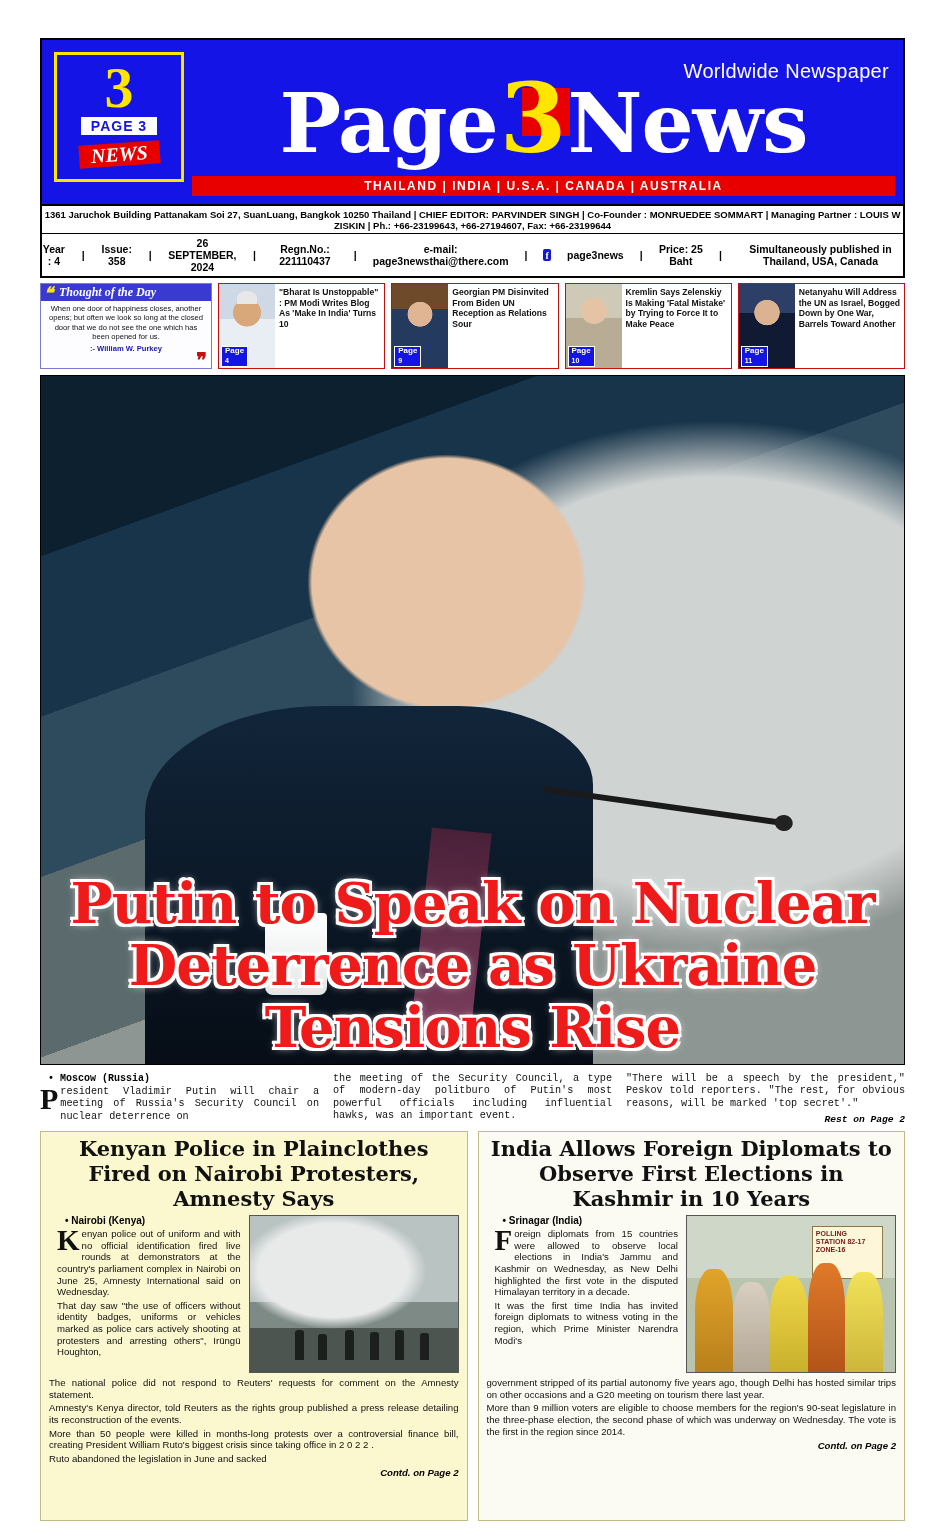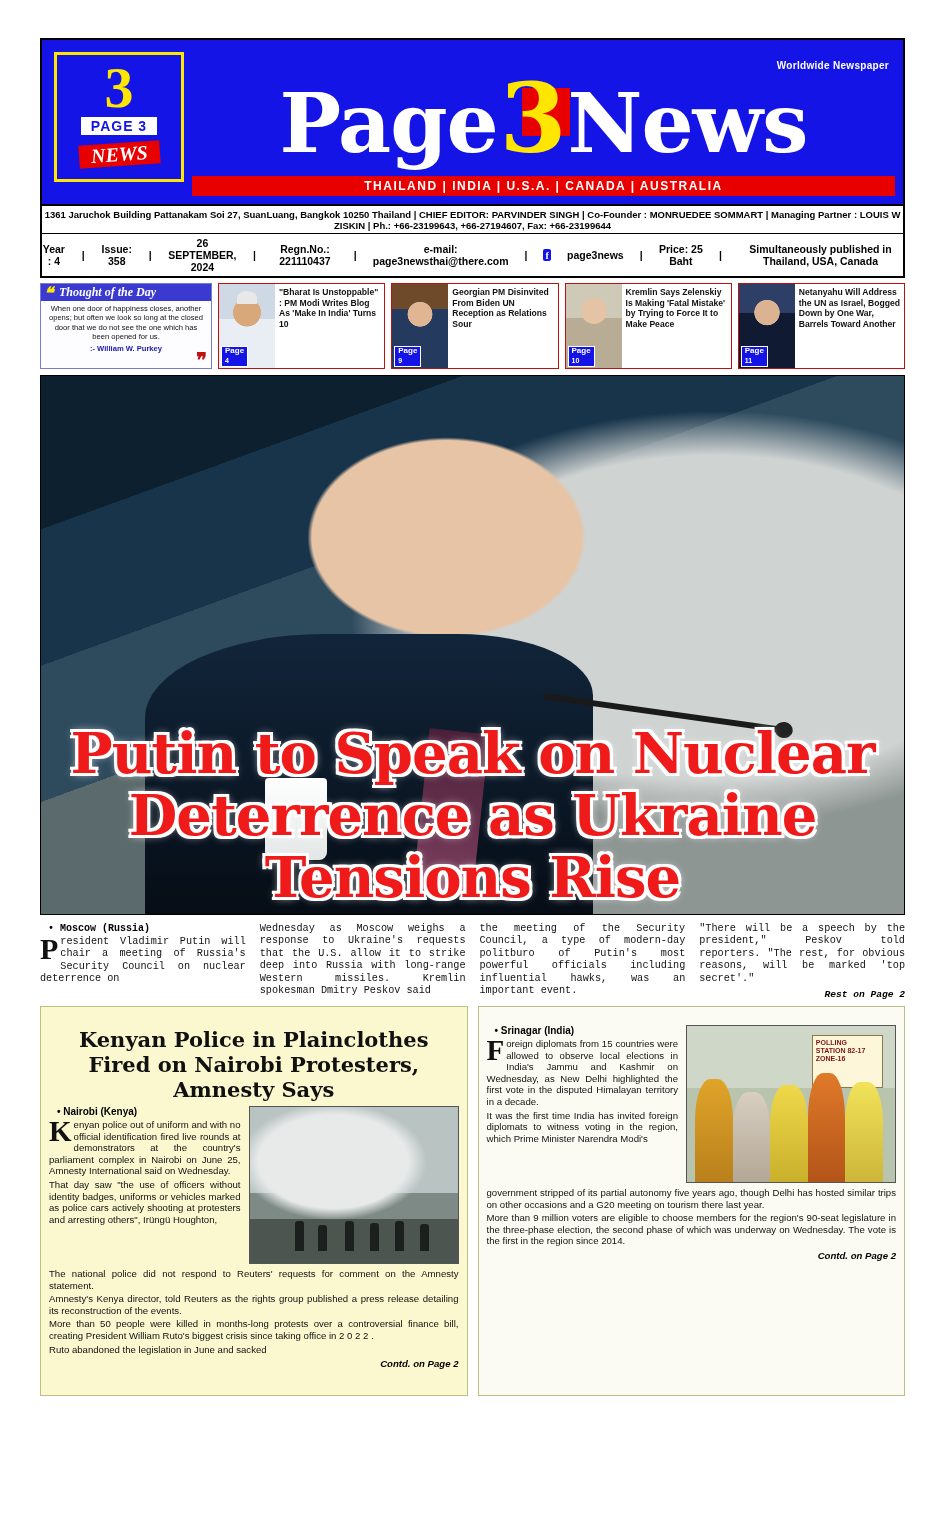--- a/index.html
+++ b/index.html
@@ -19,21 +19,21 @@
   
   .masthead {
     position: relative;
     height: 168px;
     background: #1414e6;
     border: 2px solid #000;
     overflow: hidden;
   }
   .worldwide {
     position: absolute; right: 14px; top: 20px;
-    color: #fff; font-weight: bold; font-size: 10px;
+    color: #fff; font-weight: normal; font-size: 20px;
     letter-spacing: .3px;
   }
   .logo-box {
     position: absolute; left: 12px; top: 12px;
     width: 130px; height: 130px;
     background: #1414e6; border: 3px solid #ffe600;
     text-align: center;
   }
   .logo-3 {
     color: #ffe600; font-family: "Liberation Serif", serif;
@@ -167,21 +167,21 @@
       radial-gradient(circle at 50% 32%, #e5c3a5 0 20%, transparent 21%),
       linear-gradient(#cfc9b8 0 40%, #b8ad94 40% 100%); }
   .f-netan { background:
       radial-gradient(circle at 50% 34%, #dcb392 0 20%, transparent 21%),
       linear-gradient(#2d3f66 0 35%, #101b33 35% 100%); }
 
   
   .lead {
     margin-top: 6px;
     position: relative;
-    height: 540px;
+    height: 690px;
     border: 1px solid #000;
     overflow: hidden;
     background: #0a1a2a;
   }
   .lead-img {
     position:absolute; inset:0;
     background:
       radial-gradient(ellipse 26% 30% at 47% 30%, #e7c4a6 0 60%, rgba(231,196,166,0) 62%),
       radial-gradient(ellipse 60% 55% at 78% 45%, #cfd3d2 0 55%, rgba(207,211,210,0) 70%),
       linear-gradient(160deg, #0c2030 0 18%, #17344a 18% 34%, #2e4b5e 34% 50%, #5b6a6c 50% 68%, #8e9694 68% 100%);
@@ -242,31 +242,31 @@
   }
   .rest-note {
     text-align:right; font-size: 9.6px; font-weight:bold; font-style:italic;
     margin-top: 4px;
   }
 
   
   .bottom {
     display:flex; gap: 10px; margin-top: 6px; height: 390px;
   }
-  .story { flex:1 1 0; border:1px solid #bdbd85; padding: 18px 8px 4px; }
+  .story { flex:1 1 0; border:1px solid #bdbd85; padding: 2px 8px 4px; }
   .story.left { background:#fbf7cf; }
   .story.right { background:#fbfbf3; }
   .story h2 {
     margin: 2px 0 4px; text-align:center;
     font-family:"DejaVu Serif", serif; font-weight:bold;
     font-size: 21px; line-height: 25px; color:#111;
   }
   .story .dateline { text-align:left; }
   .story-top { display:flex; gap: 8px; }
-  .story-col { flex: 1 1 0; }
+  .story-col { flex: 1 1 0; margin-left: 8px; }
   .story-photo {
     width: 210px; flex: 0 0 210px; height: 158px; border:1px solid #555;
     position:relative; overflow:hidden;
   }
   .photo-nairobi {
     position:absolute; inset:0;
     background:
       radial-gradient(ellipse 60% 50% at 40% 35%, #e8eaea 0 60%, rgba(232,234,234,0) 75%),
       linear-gradient(#b9c3c2 0 55%, #7d8a85 55% 72%, #4c5550 72% 100%);
   }
@@ -408,23 +408,20 @@
     <div class="lead-img"></div>
     <div class="mic"></div>
     <div class="cup"></div>
     <div class="lead-headline">Putin to Speak on Nuclear Deterrence as Ukraine Tensions Rise</div>
   </div>
 
   <div class="lead-body">
     <div class="col">
       <div class="dateline">• Moscow (Russia)</div>
       <p class="dropcap">President Vladimir Putin will chair a meeting of Russia's Security Council on nuclear deterrence on</p>
-    </div>
-    <div class="col">
-      <p>Wednesday as Moscow weighs a response to Ukraine's requests that the U.S. allow it to strike deep into Russia with long-range Western missiles. Kremlin spokesman Dmitry Peskov said</p>
     </div>
     <div class="col">
       <p>the meeting of the Security Council, a type of modern-day politburo of Putin's most powerful officials including influential hawks, was an important event.</p>
     </div>
     <div class="col">
       <p>"There will be a speech by the president," Peskov told reporters. "The rest, for obvious reasons, will be marked 'top secret'."</p>
       <div class="rest-note">Rest on Page 2</div>
     </div>
   </div>
 
@@ -452,20 +449,21 @@
       <div class="story-full">
         <p>The national police did not respond to Reuters' requests for comment on the Amnesty statement.</p>
         <p>Amnesty's Kenya director, told Reuters as the rights group published a press release detailing its reconstruction of the events.</p>
         <p>More than 50 people were killed in months-long protests over a controversial finance bill, creating President William Ruto's biggest crisis since taking office in 2 0 2 2 .</p>
         <p>Ruto abandoned the legislation in June and sacked</p>
       </div>
       <div class="contd">Contd. on Page 2</div>
     </div>
 
     <div class="story right">
+      <h2>India Allows Foreign Diplomats to Observe First Elections in Kashmir in 10 Years</h2>
       <div class="story-top">
         <div class="story-col">
           <div class="dateline">• Srinagar (India)</div>
           <p class="dropcap">Foreign diplomats from 15 countries were allowed to observe local elections in India's Jammu and Kashmir on Wednesday, as New Delhi highlighted the first vote in the disputed Himalayan territory in a decade.</p>
           <p>It was the first time India has invited foreign diplomats to witness voting in the region, which Prime Minister Narendra Modi's</p>
         </div>
         <div class="story-photo">
           <div class="photo-srinagar">
             <div class="poster">POLLING STATION 82-17 ZONE-16</div>
             <div class="woman" style="left:4%;  background:linear-gradient(#e0a42a,#b9801c)"></div>

